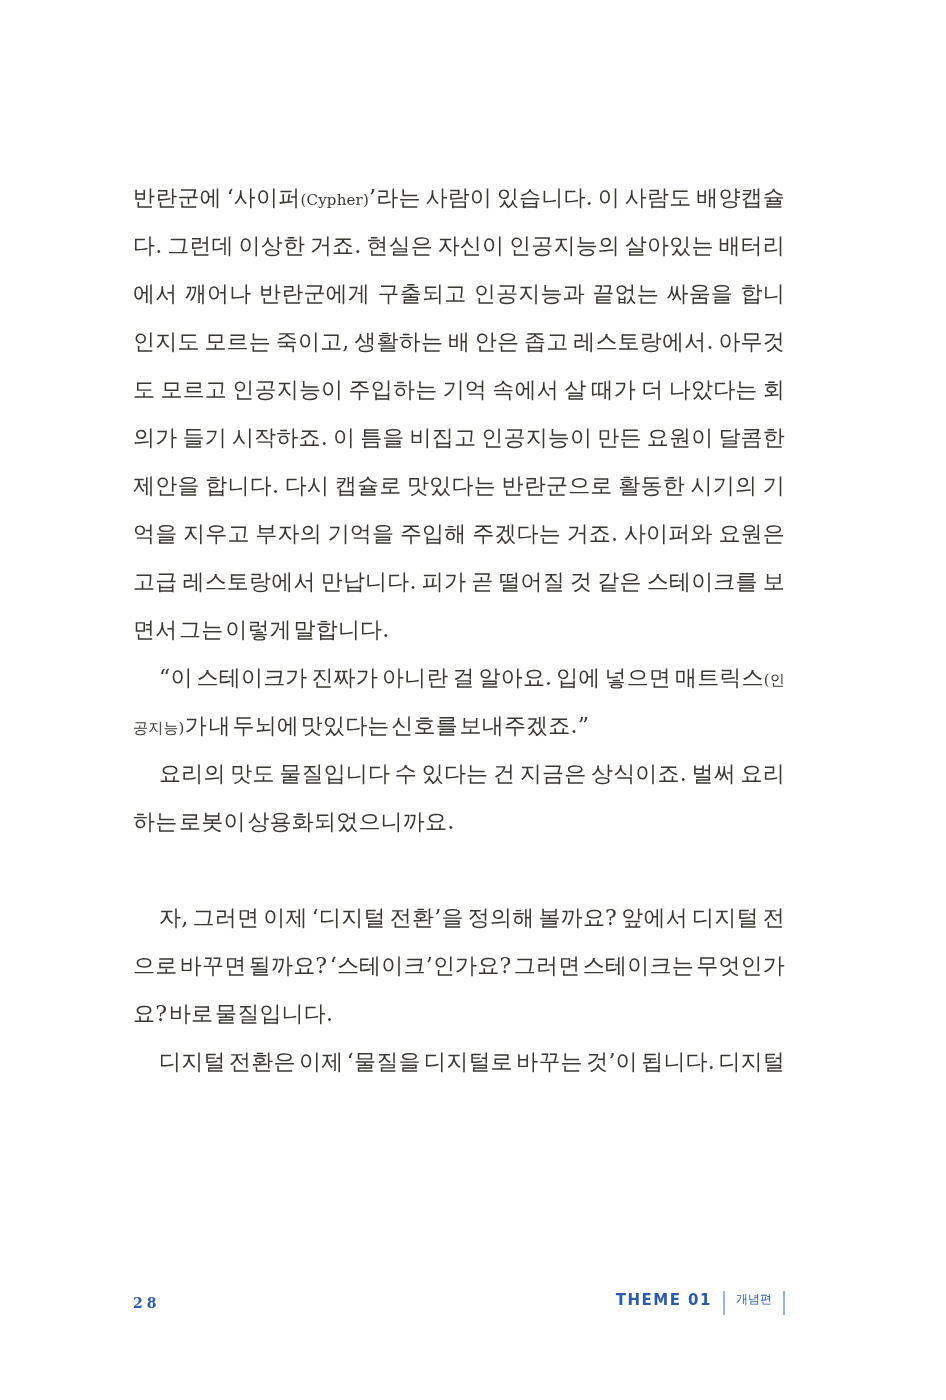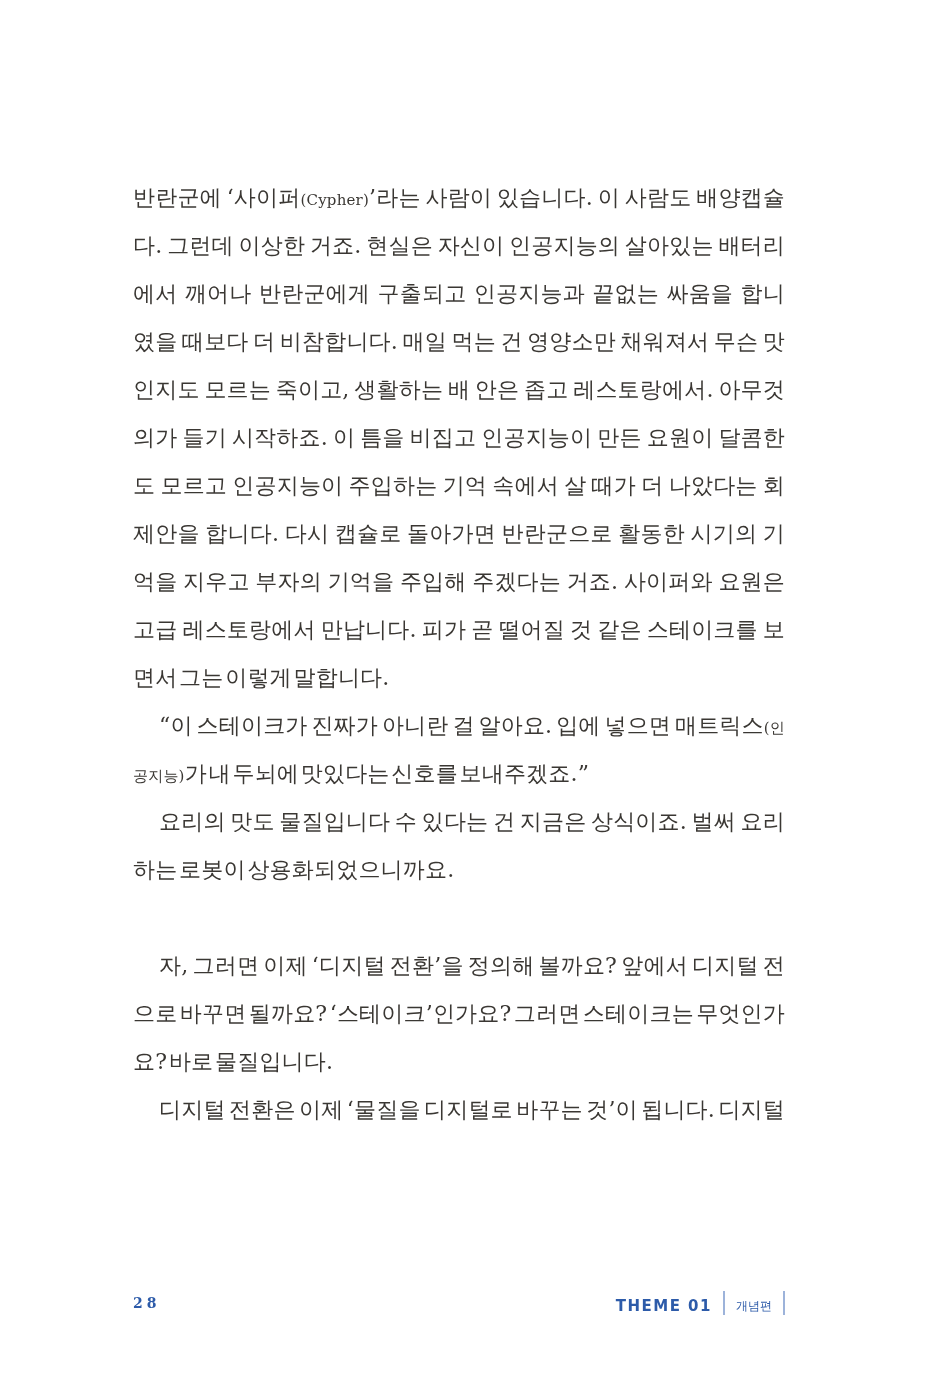--- a/index.html
+++ b/index.html
@@ -44,21 +44,21 @@
     left:133px;top:1287px;width:652px;height:32px;
     display:flex;justify-content:space-between;align-items:center;
   }
   .page-number{
     color:var(--accent);
     font-size:14px;
     font-weight:bold;
     letter-spacing:4px;
   }
   .footer-right{
-    display:flex;align-items:flex-end;gap:11px;
+    display:flex;align-items:flex-start;gap:11px;
   }
   .footer-theme{
     font-family:"DejaVu Sans","Liberation Sans",sans-serif;
     font-weight:bold;
     font-size:15px;
     letter-spacing:1.5px;
     color:var(--accent);
   }
   .footer-bar{
     width:2px;height:24px;
@@ -72,25 +72,24 @@
 </head>
 <body>
 
 <div class="page">
 
   <main class="body-text">
       <div class="para">
         <div class="line fill"><span>반란군에 ‘사이퍼</span><span class="small">(Cypher)</span><span>’라는 사람이 있습니다. 이 사람도 배양캡슐</span></div>
         <div class="line fill"><span>다. 그런데 이상한 거죠. 현실은 자신이 인공지능의 살아있는 배터리</span></div>
         <div class="line fill"><span>에서 깨어나 반란군에게 구출되고 인공지능과 끝없는 싸움을 합니</span></div>
-        <div class="line fill"><span>였을 때보다 더 비참합니다. 매일 먹는 건 영양소만 채워져서 무슨 맛</span></div>
         <div class="line fill"><span>인지도 모르는 죽이고, 생활하는 배 안은 좁고 레스토랑에서. 아무것</span></div>
+        <div class="line fill"><span>도 모르고 인공지능이 주입하는 기억 속에서 살 때가 더 나았다는 회</span></div>
         <div class="line fill"><span>의가 들기 시작하죠. 이 틈을 비집고 인공지능이 만든 요원이 달콤한</span></div>
-        <div class="line fill"><span>도 모르고 인공지능이 주입하는 기억 속에서 살 때가 더 나았다는 회</span></div>
-        <div class="line fill"><span>제안을 합니다. 다시 캡슐로 돌아가면 반란군으로 활동한 시기의 기</span></div>
+        <div class="line fill"><span>제안을 합니다. 다시 캡슐로 맛있다는 반란군으로 활동한 시기의 기</span></div>
         <div class="line fill"><span>억을 지우고 부자의 기억을 주입해 주겠다는 거죠. 사이퍼와 요원은</span></div>
         <div class="line fill"><span>고급 레스토랑에서 만납니다. 피가 곧 떨어질 것 같은 스테이크를 보</span></div>
         <div class="line"><span>면서 그는 이렇게 말합니다.</span></div>
       </div>
       <div class="para">
         <div class="line fill indent"><span>“이 스테이크가 진짜가 아니란 걸 알아요. 입에 넣으면 매트릭스</span><span class="small">(인</span></div>
         <div class="line"><span class="small">공지능)</span><span>가 내 두뇌에 맛있다는 신호를 보내주겠죠.”</span></div>
       </div>
       <div class="para">
         <div class="line fill indent"><span>요리의 맛도 물질입니다 수 있다는 건 지금은 상식이죠. 벌써 요리</span></div>

